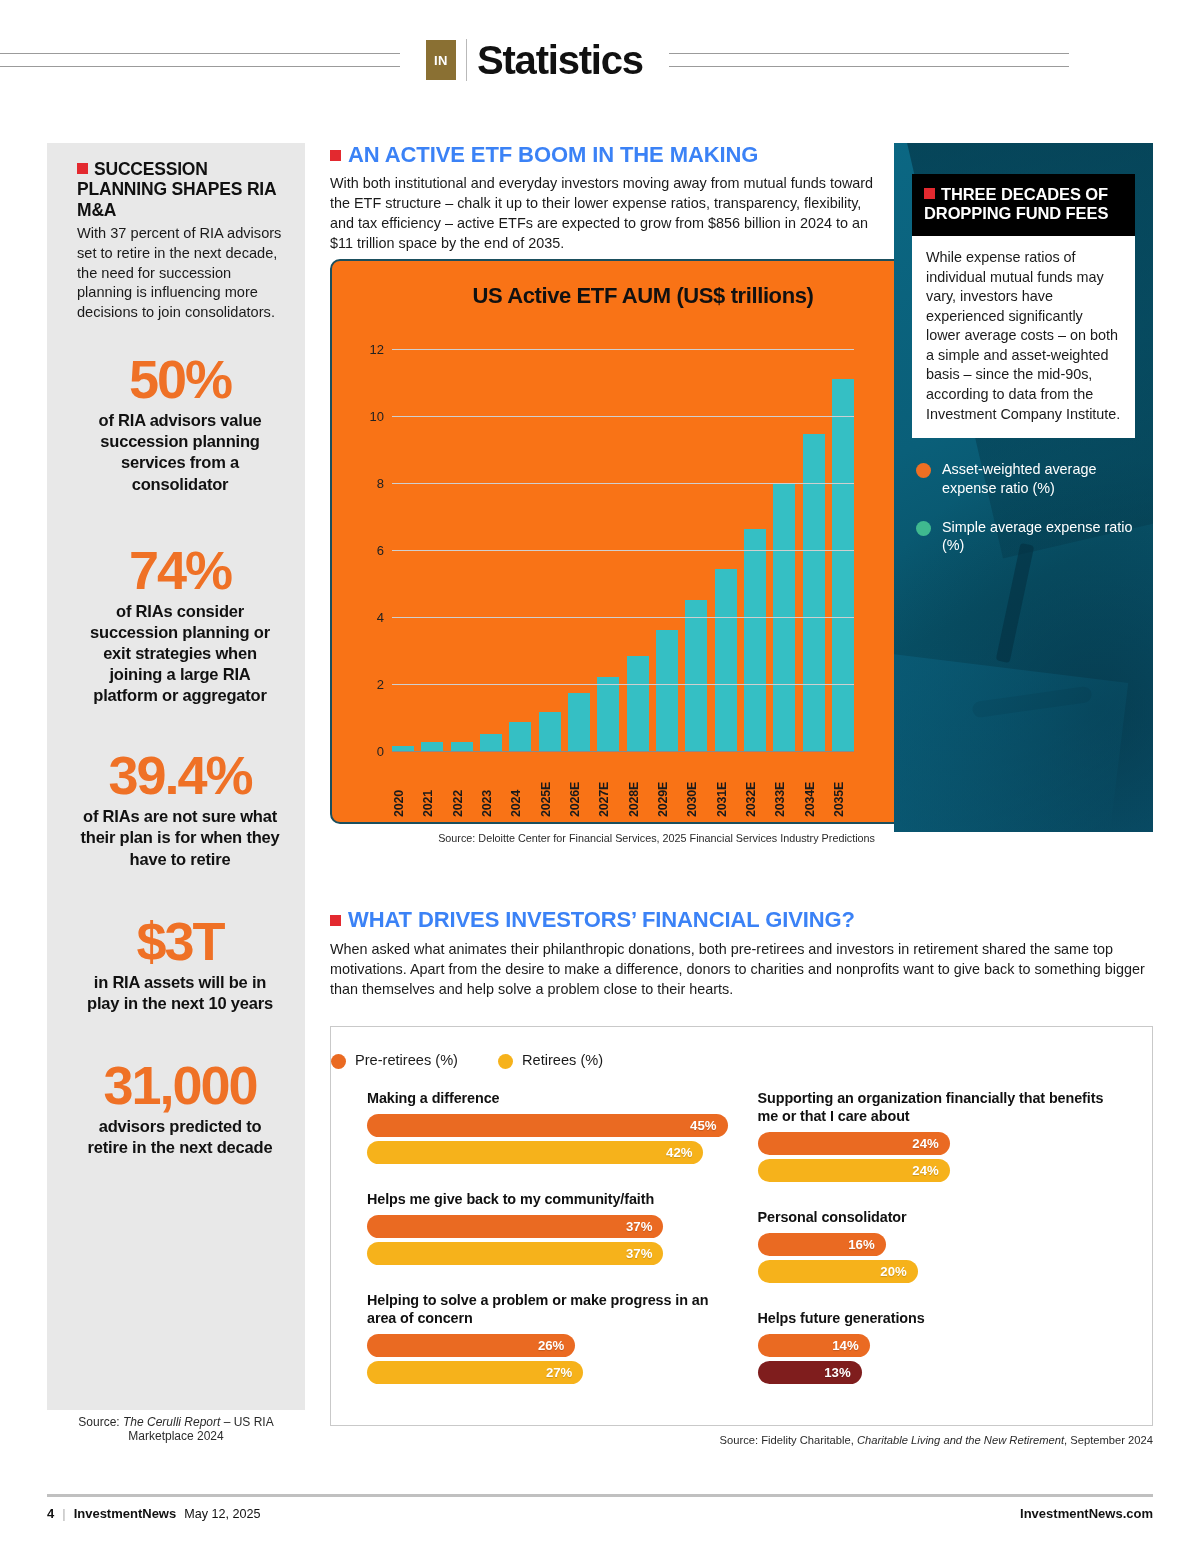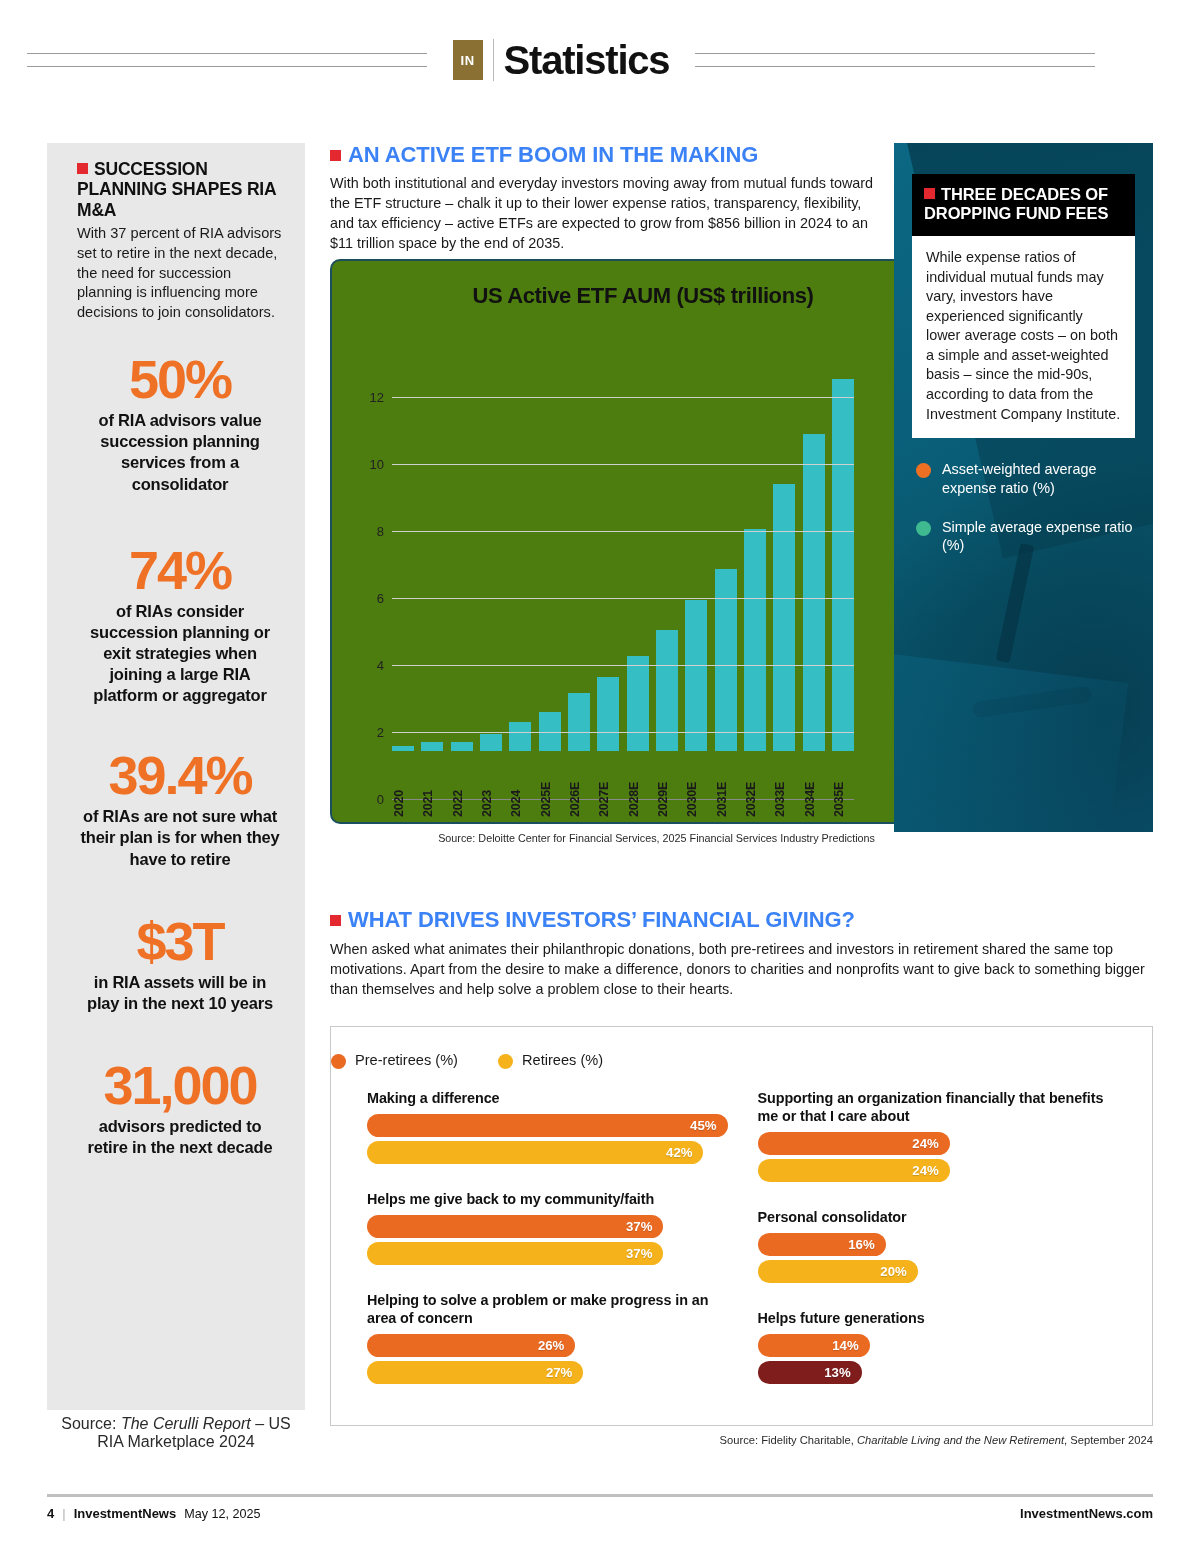--- a/index.html
+++ b/index.html
@@ -7,21 +7,21 @@
     width: 1200px; height: 1560px;
     background: #ffffff;
     font-family: "Liberation Sans", sans-serif;
     position: relative;
     overflow: hidden;
   }
 
   
   .page-header {
     position: absolute; left: 0; top: 0; width: 1122px; height: 120px;
-    display: flex; align-items: center; justify-content: center;
+    display: flex; align-items: center; justify-content: flex-start;
   }
   .hdr-rule { width: 400px; position: relative; height: 14px; }
   .hdr-rule::before, .hdr-rule::after {
     content: ""; position: absolute; left: 0; right: 0; height: 1px; background: #9b9b9b;
   }
   .hdr-rule::before { top: 0; }
   .hdr-rule::after  { bottom: 0; }
   .hdr-rule.left  { margin-right: 26px; }
   .hdr-rule.right { margin-left: 26px; }
   .hdr-center { display: flex; align-items: center; gap: 10px; }
@@ -59,49 +59,49 @@
   .stat-num {
     color: #ef7126; font-weight: bold; letter-spacing: -2px;
     font-size: 54px; line-height: 1.02;
   }
   .stat-cap {
     font-size: 16.5px; font-weight: bold; line-height: 1.28; color: #111;
     margin-top: 3px; letter-spacing: -0.2px;
   }
   .sb-source {
     position: absolute; left: 47px; top: 1415px; width: 258px;
-    text-align: center; font-size: 16px; color: #2a2a2a;
+    text-align: center; font-size: 12px; color: #2a2a2a;
   }
   .sb-source i { font-style: italic; }
 
   
   .sec-head {
     font-size: 22px; font-weight: bold; color: #3b82f6; letter-spacing: -0.1px;
     text-transform: uppercase;
   }
   .sec-head .red-sq { width: 11px; height: 11px; margin-right: 7px; }
   .etf-wrap { position: absolute; left: 330px; top: 142px; width: 548px; }
   .etf-body {
     margin-top: 5px; font-size: 14.4px; line-height: 1.39; color: #1a1a1a;
   }
 
   .chart-card {
     position: absolute; left: 330px; top: 259px;
     width: 626px; height: 565px;
-    border: 2px solid #1b4f5e; border-radius: 10px; background: #4d7c0f;
+    border: 2px solid #1b4f5e; border-radius: 10px; background: #f97316;
   }
   .chart-title {
     text-align: center; margin-top: 22px;
     font-size: 22px; font-weight: bold; color: #111; letter-spacing: -0.4px;
   }
   .plot {
     position: absolute; left: 60px; top: 88px; width: 462px; height: 402px;
   }
   .grid-line {
-    position: absolute; left: 0; width: 100%; height: 1px; background: #cfcfcf; margin-top: 48px;
+    position: absolute; left: 0; width: 100%; height: 1px; background: #cfcfcf;
   }
   .grid-line.axis { background: #8a8a8a; }
   .y-tick {
     position: absolute; right: 100%; margin-right: 8px;
     transform: translateY(-50%);
     font-size: 13px; color: #222;
   }
   .bars {
     position: absolute; left: 0; bottom: 0; width: 100%; height: 402px;
     display: flex; align-items: flex-end; justify-content: space-between;

